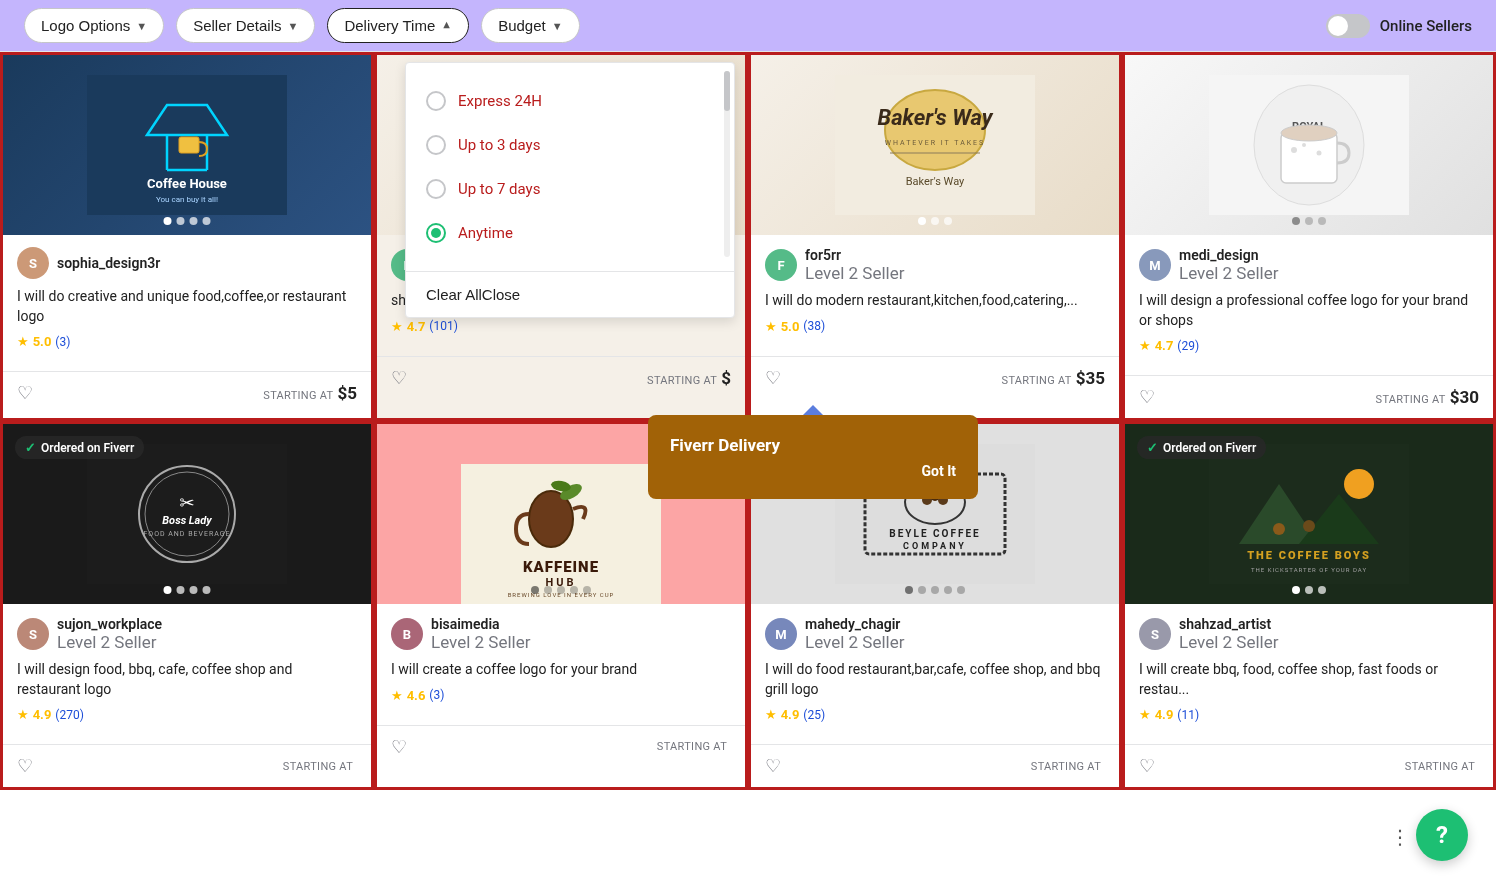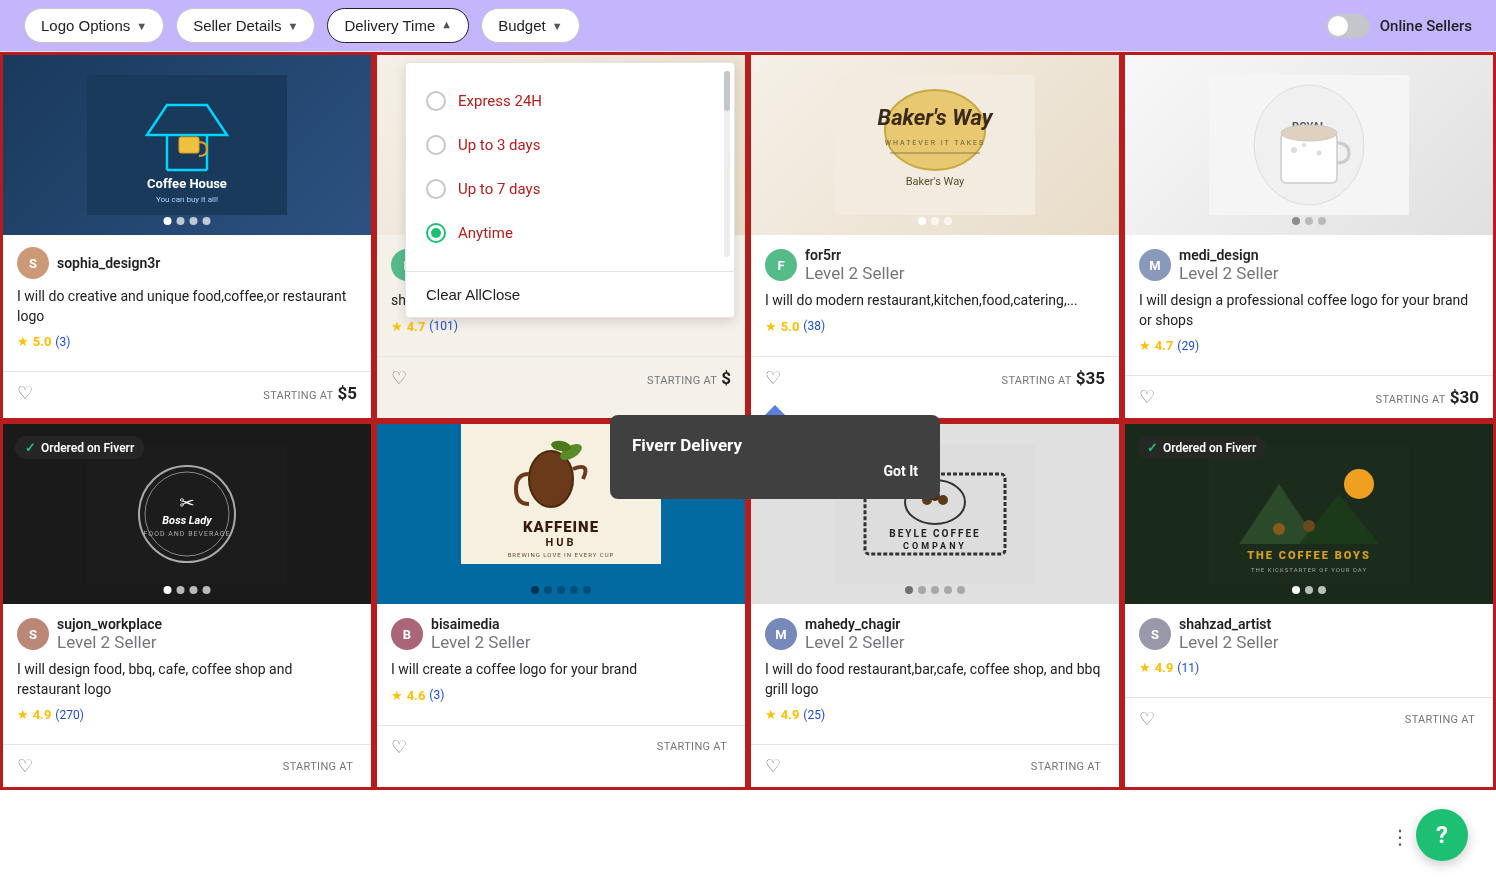--- a/index.html
+++ b/index.html
@@ -256,23 +256,23 @@
       color: #74767e;
     }
     .price-area { display: flex; align-items: baseline; gap: 4px; }
     .starting-at { font-size: 11px; color: #74767e; text-transform: uppercase; letter-spacing: 0.3px; }
     .price { font-size: 17px; font-weight: 700; color: #222; }
 
     
     .fiverr-delivery-tooltip {
       position: absolute;
       top: 415px;
-      left: 610px;
+      left: 648px;
       width: 330px;
-      background: #404040;
+      background: #a16207;
       border-radius: 8px;
       padding: 20px 22px;
       z-index: 300;
       color: #fff;
     }
     .fiverr-delivery-tooltip::before {
       content: '';
       position: absolute;
       top: -10px;
       left: 50%;
@@ -590,21 +590,21 @@
     <div class="card-footer">
       <button class="heart-btn">♡</button>
       <div class="price-area">
         <span class="starting-at">STARTING AT</span>
         <span class="price"></span>
       </div>
     </div>
   </div>
 
   <div class="card">
-    <div class="card-image" style="background: #0369a1; display:flex; align-items:flex-start; justify-content:center;">
+    <div class="card-image" style="background: #fca5a5; display:flex; align-items:flex-end; justify-content:center;">
       <svg width="200" height="140" viewBox="0 0 200 140" xmlns="http://www.w3.org/2000/svg">
         <rect width="200" height="140" fill="#f5f0e0"></rect>
 
         <ellipse cx="90" cy="55" rx="22" ry="28" fill="#6a3a1a" stroke="#4a2a0a" stroke-width="2"></ellipse>
 
         <path d="M112,45 Q130,38 122,55" fill="none" stroke="#6a3a1a" stroke-width="4"></path>
 
         <path d="M68,50 Q55,50 55,65 Q55,80 68,80" fill="none" stroke="#6a3a1a" stroke-width="4"></path>
 
         <ellipse cx="110" cy="28" rx="12" ry="6" fill="#5a8a2a" transform="rotate(-30 110 28)"></ellipse>
@@ -722,20 +722,21 @@
       </div>
     </div>
     <div class="card-body">
       <div class="seller-row">
         <div class="avatar" style="background:#99a;">S</div>
         <div class="seller-info">
           <span class="seller-name">shahzad_artist</span>
           <span class="seller-level">Level 2 Seller</span>
         </div>
       </div>
+      <div class="card-title">I will create bbq, food, coffee shop, fast foods or restau...</div>
       <div class="rating-row">
         <span class="star">★</span>
         <span class="rating-val">4.9</span>
         <span class="rating-count">(11)</span>
       </div>
     </div>
     <div class="card-footer">
       <button class="heart-btn">♡</button>
       <div class="price-area">
         <span class="starting-at">STARTING AT</span>

